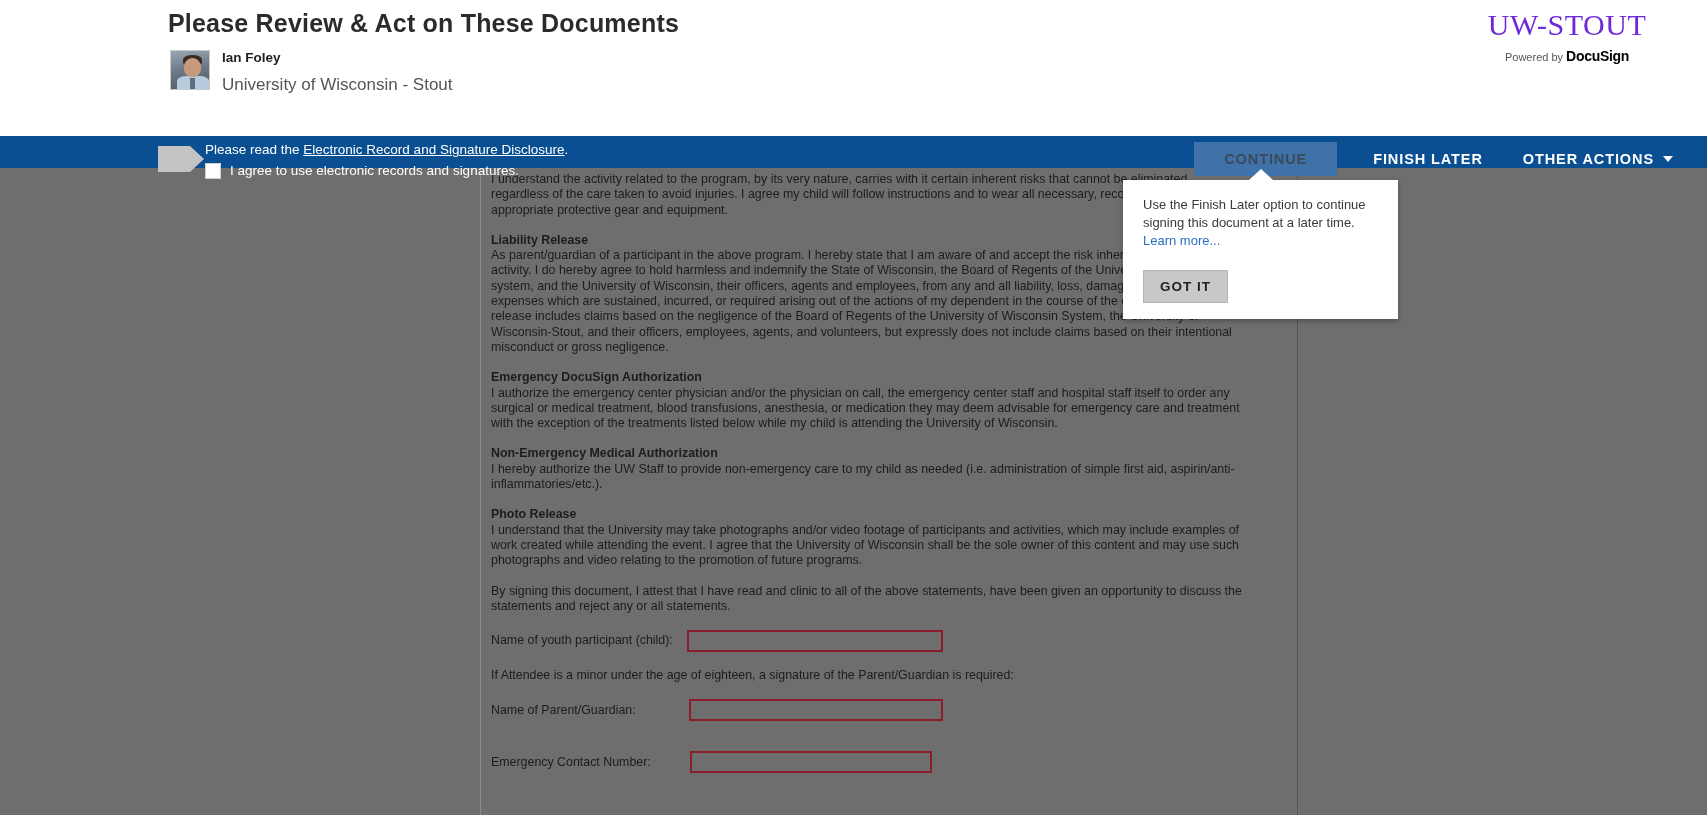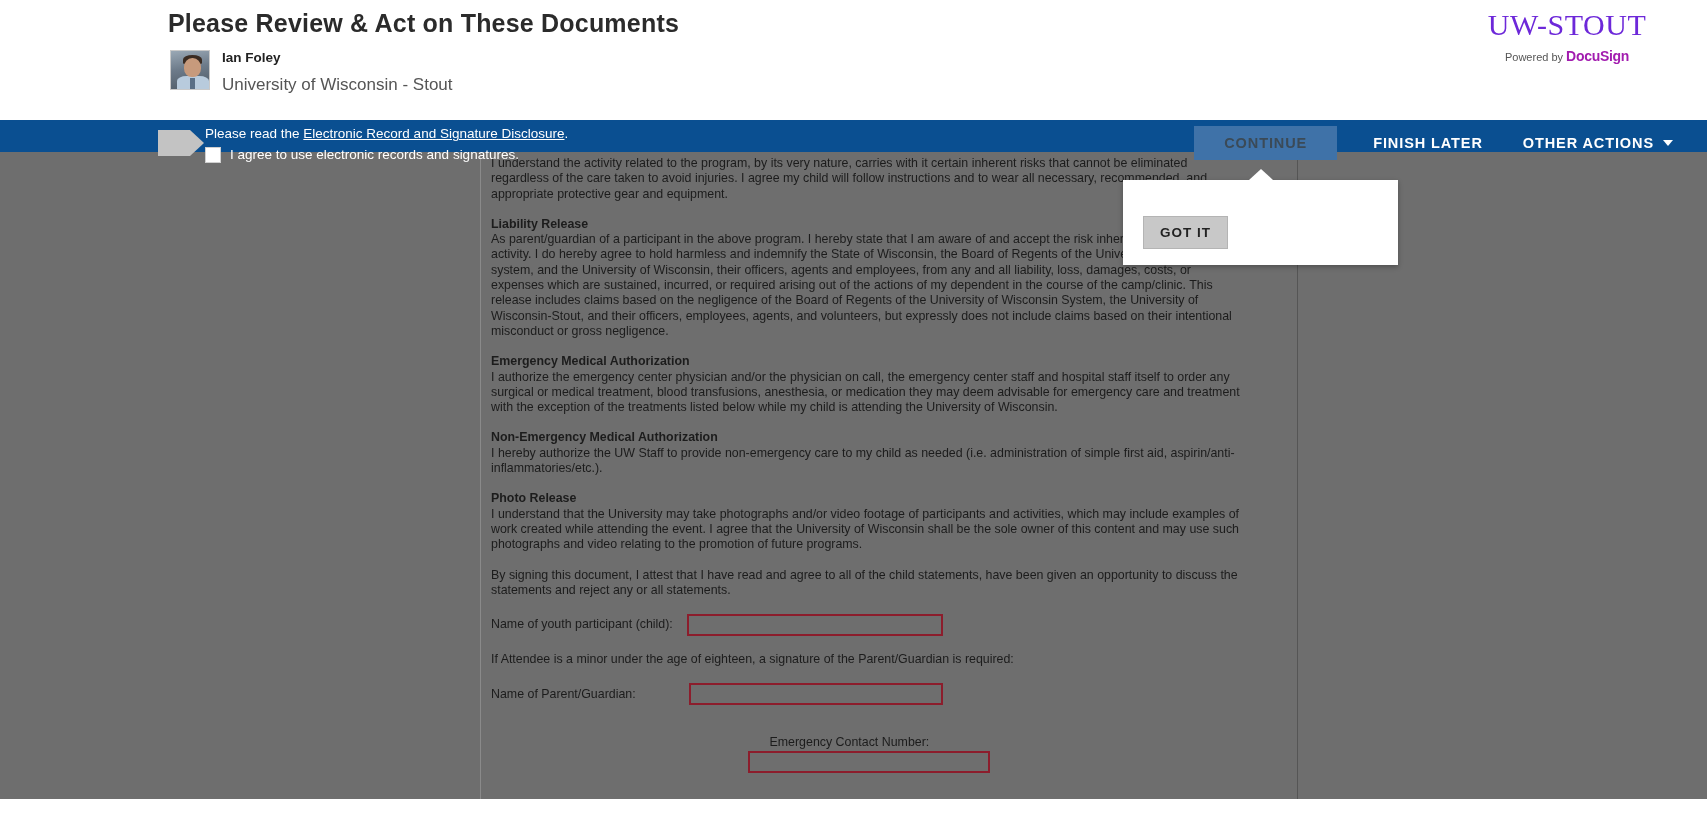--- a/index.html
+++ b/index.html
@@ -7,21 +7,21 @@
     margin: 0; padding: 0;
     width: 1707px; height: 829px;
     overflow: hidden;
     background: #ffffff;
     font-family: "Liberation Sans", sans-serif;
   }
 
   
   .header {
     position: relative;
-    height: 120px;
+    height: 136px;
     background: #ffffff;
     width: 100%;
   }
   .page-title {
     position: absolute;
     left: 168px;
     top: 9px;
     font-size: 25px;
     font-weight: bold;
     color: #2b2b2b;
@@ -100,21 +100,21 @@
   }
   .brand-powered {
     margin-top: 6px;
     font-size: 11px;
     color: #555;
     white-space: nowrap;
   }
   .brand-powered .ds {
     font-weight: bold;
     font-size: 14px;
-    color: #a21caf;
+    color: #000000;
     letter-spacing: -0.3px;
   }
 
   
   .action-bar {
     position: relative;
     height: 32px;
     background: #0a4f91;
     width: 100%;
     z-index: 30;
@@ -355,47 +355,50 @@
 </div>
 
 <div class="doc-area">
   <div class="doc-page">
     <div class="doc-inner">
       <p class="doc-p">I understand the activity related to the program, by its very nature, carries with it certain inherent risks that cannot be eliminated regardless of the care taken to avoid injuries.  I agree my child will follow instructions and to wear all necessary, recommended, and appropriate protective gear and equipment.</p>
 
       <div class="doc-h">Liability Release</div>
       <p class="doc-p">As parent/guardian of a participant in the above program. I hereby state that I am aware of and accept the risk inherent in the program activity. I do hereby agree to hold harmless and indemnify the State of Wisconsin, the Board of Regents of the University of Wisconsin system, and the University of Wisconsin, their officers, agents and employees, from any and all liability, loss, damages, costs, or expenses which are sustained, incurred, or required arising out of the actions of my dependent in the course of the camp/clinic. This release includes claims based on the negligence of the Board of Regents of the University of Wisconsin System, the University of Wisconsin-Stout, and their officers, employees, agents, and volunteers, but expressly does not include claims based on their intentional misconduct or gross negligence.</p>
 
-      <div class="doc-h">Emergency Medical Authorization</div>
+      <div class="doc-h">Emergency DocuSign Authorization</div>
       <p class="doc-p">I authorize the emergency center physician and/or the physician on call, the emergency center staff and hospital staff itself to order any surgical or medical treatment, blood transfusions, anesthesia, or medication they may deem advisable for emergency care and treatment with the exception of the treatments listed below while my child is attending the University of Wisconsin.</p>
 
       <div class="doc-h">Non-Emergency Medical Authorization</div>
       <p class="doc-p">I hereby authorize the UW Staff to provide non-emergency care to my child as needed (i.e. administration of simple first aid, aspirin/anti-inflammatories/etc.).</p>
 
       <div class="doc-h">Photo Release</div>
       <p class="doc-p">I understand that the University may take photographs and/or video footage of participants and activities, which may include examples of work created while attending the event. I agree that the University of Wisconsin shall be the sole owner of this content and may use such photographs and video relating to the promotion of future programs.</p>
 
       <div class="spacer"></div>
-      <p class="doc-p">By signing this document, I attest that I have read and agree to all of the child statements, have been given an opportunity to discuss the statements and reject any or all statements.</p>
+      <p class="doc-p">By signing this document, I attest that I have read and clinic to all of the above statements, have been given an opportunity to discuss the statements and reject any or all statements.</p>
 
       <div class="field-row">
         <div class="field-label">Name of youth participant (child):</div>
         <div class="field-box fb-1"></div>
       </div>
 
       <div class="note-line">If Attendee is a minor under the age of eighteen, a signature of the Parent/Guardian is required:</div>
 
       <div class="field-row">
         <div class="field-label">Name of Parent/Guardian:</div>
         <div class="field-box fb-2"></div>
       </div>
 
-      <div class="field-row" style="margin-top:30px;flex-direction:column;">
+      <div class="field-row" style="margin-top:30px;">
         <div class="field-label">Emergency Contact Number:</div>
         <div class="field-box fb-3"></div>
       </div>
     </div>
   </div>
 </div>
 
 <div class="tooltip">
+  <div class="tooltip-text">
+    <span>Use the Finish Later option to continue signing this document at a later time. </span><a class="tooltip-link">Learn more...</a>
+  </div>
   <button class="tooltip-btn">GOT IT</button>
 </div>
 
 </body></html>

